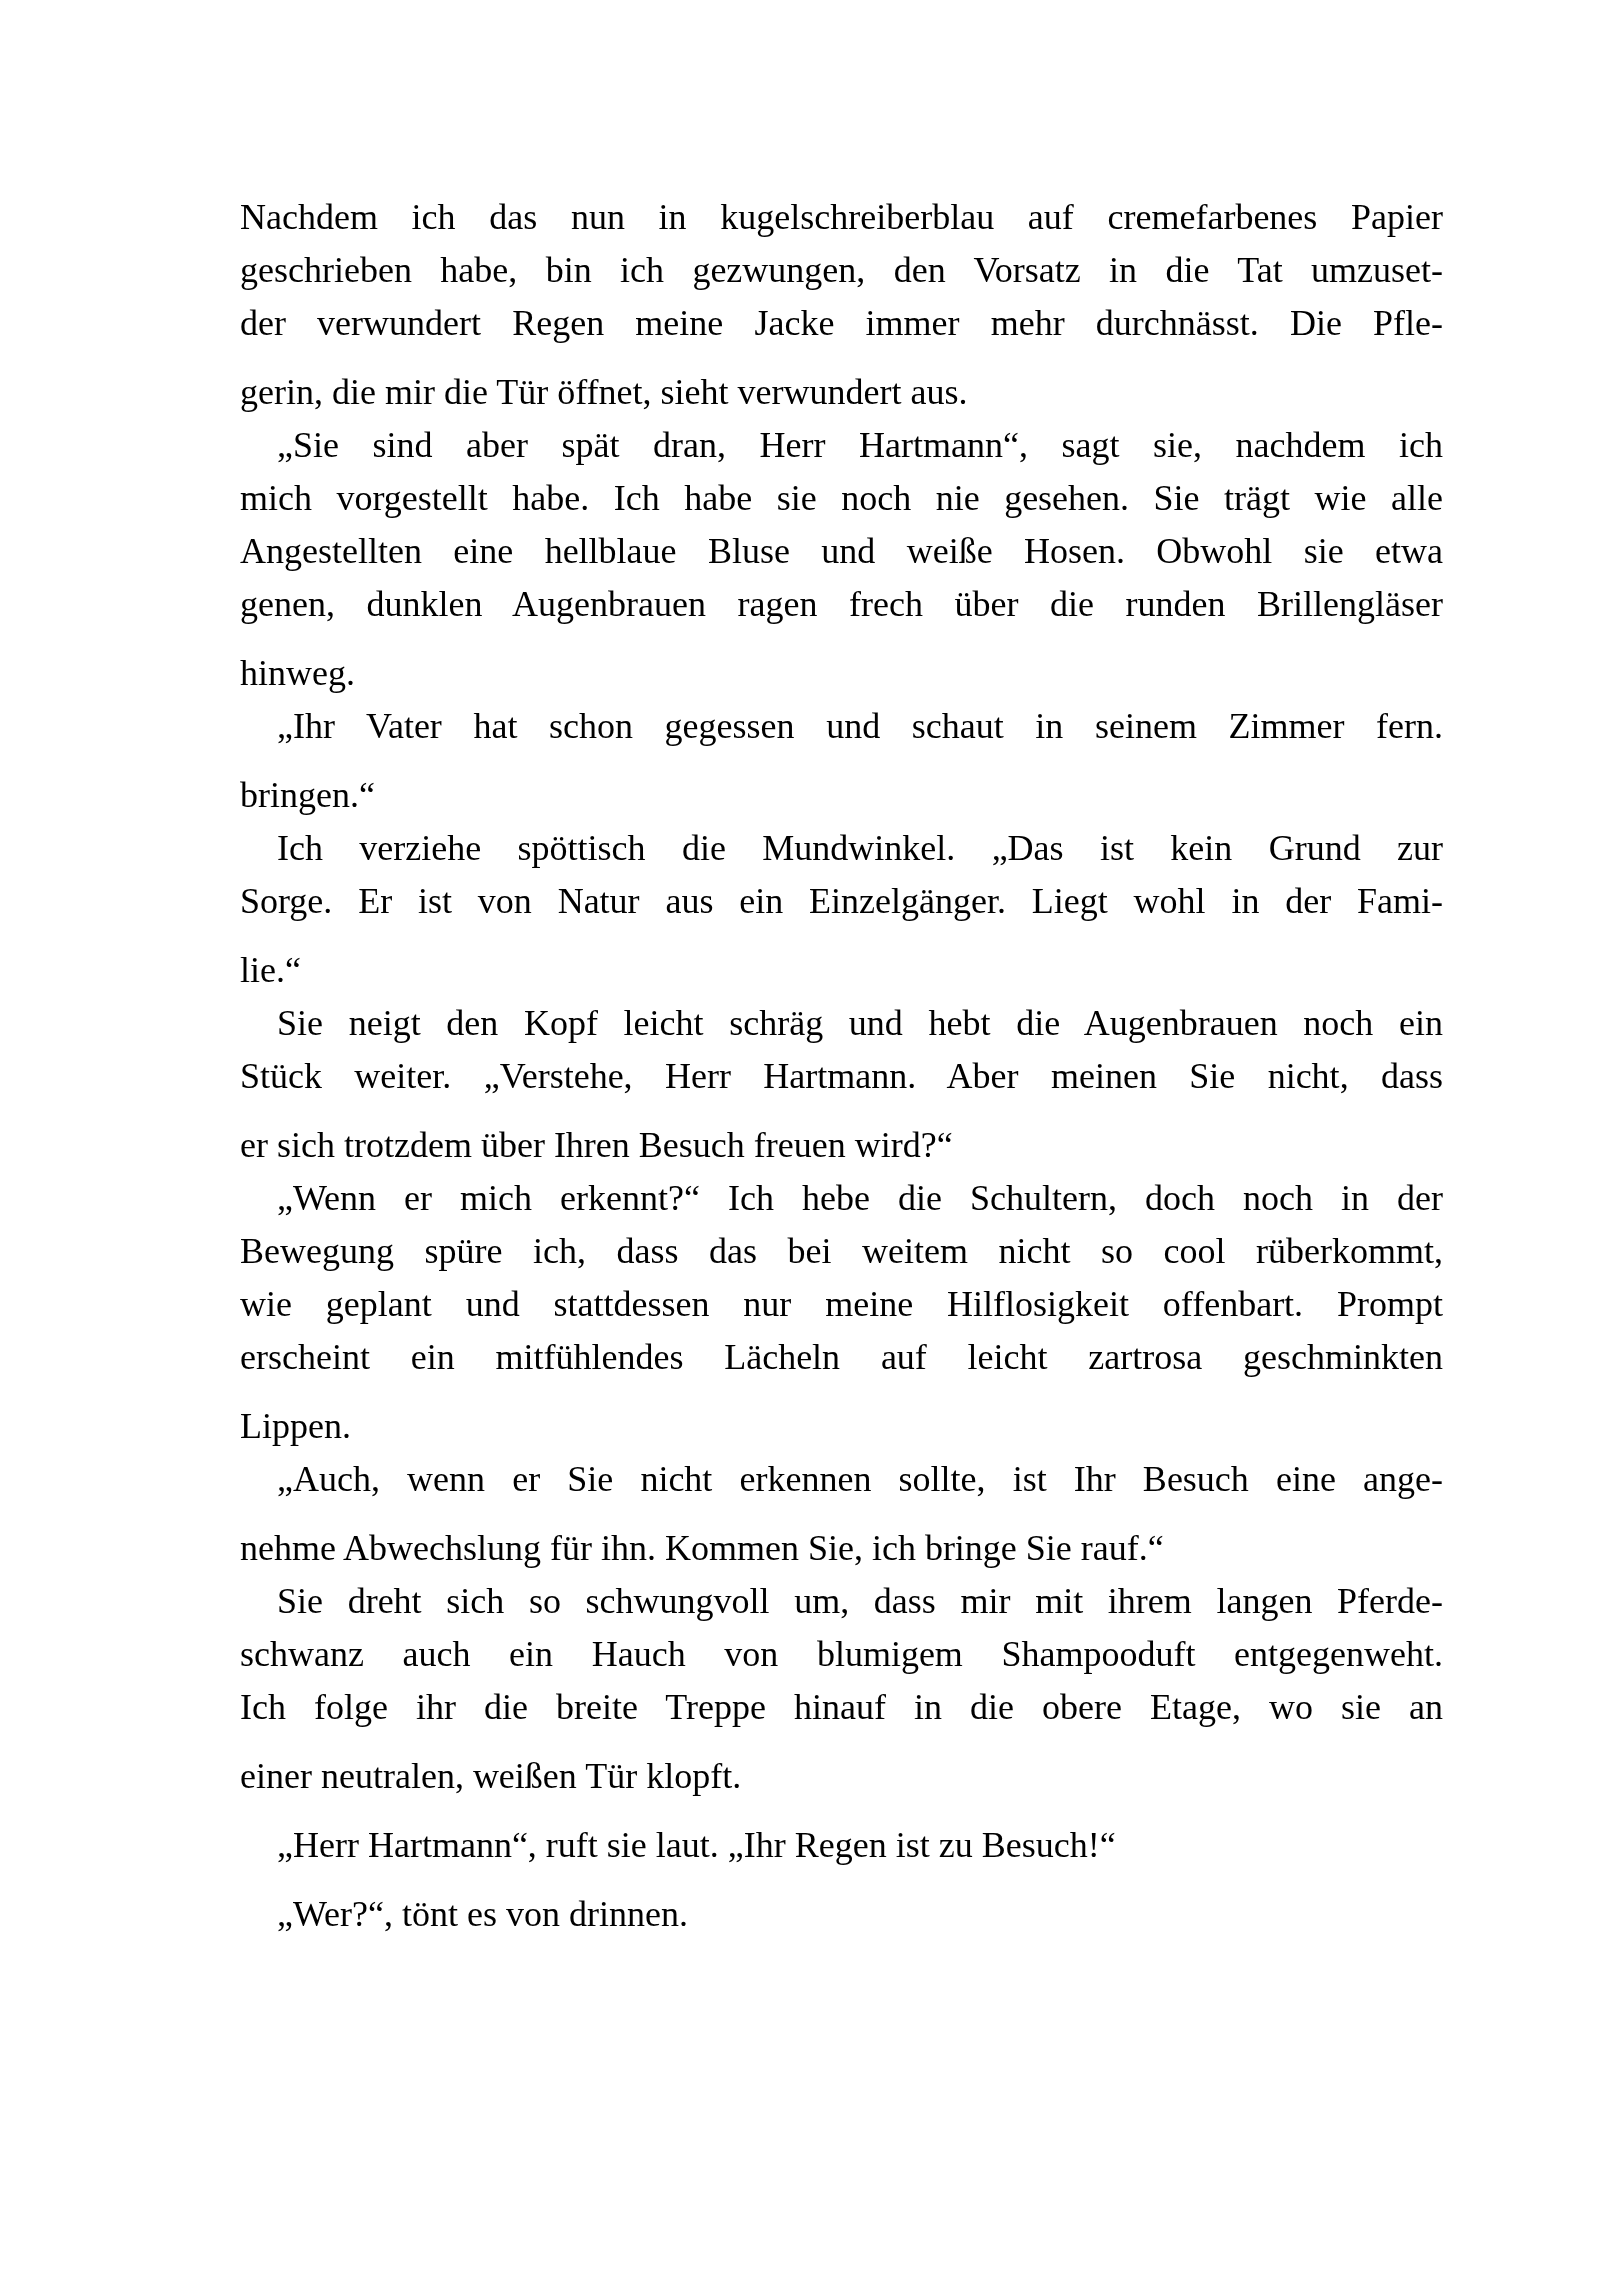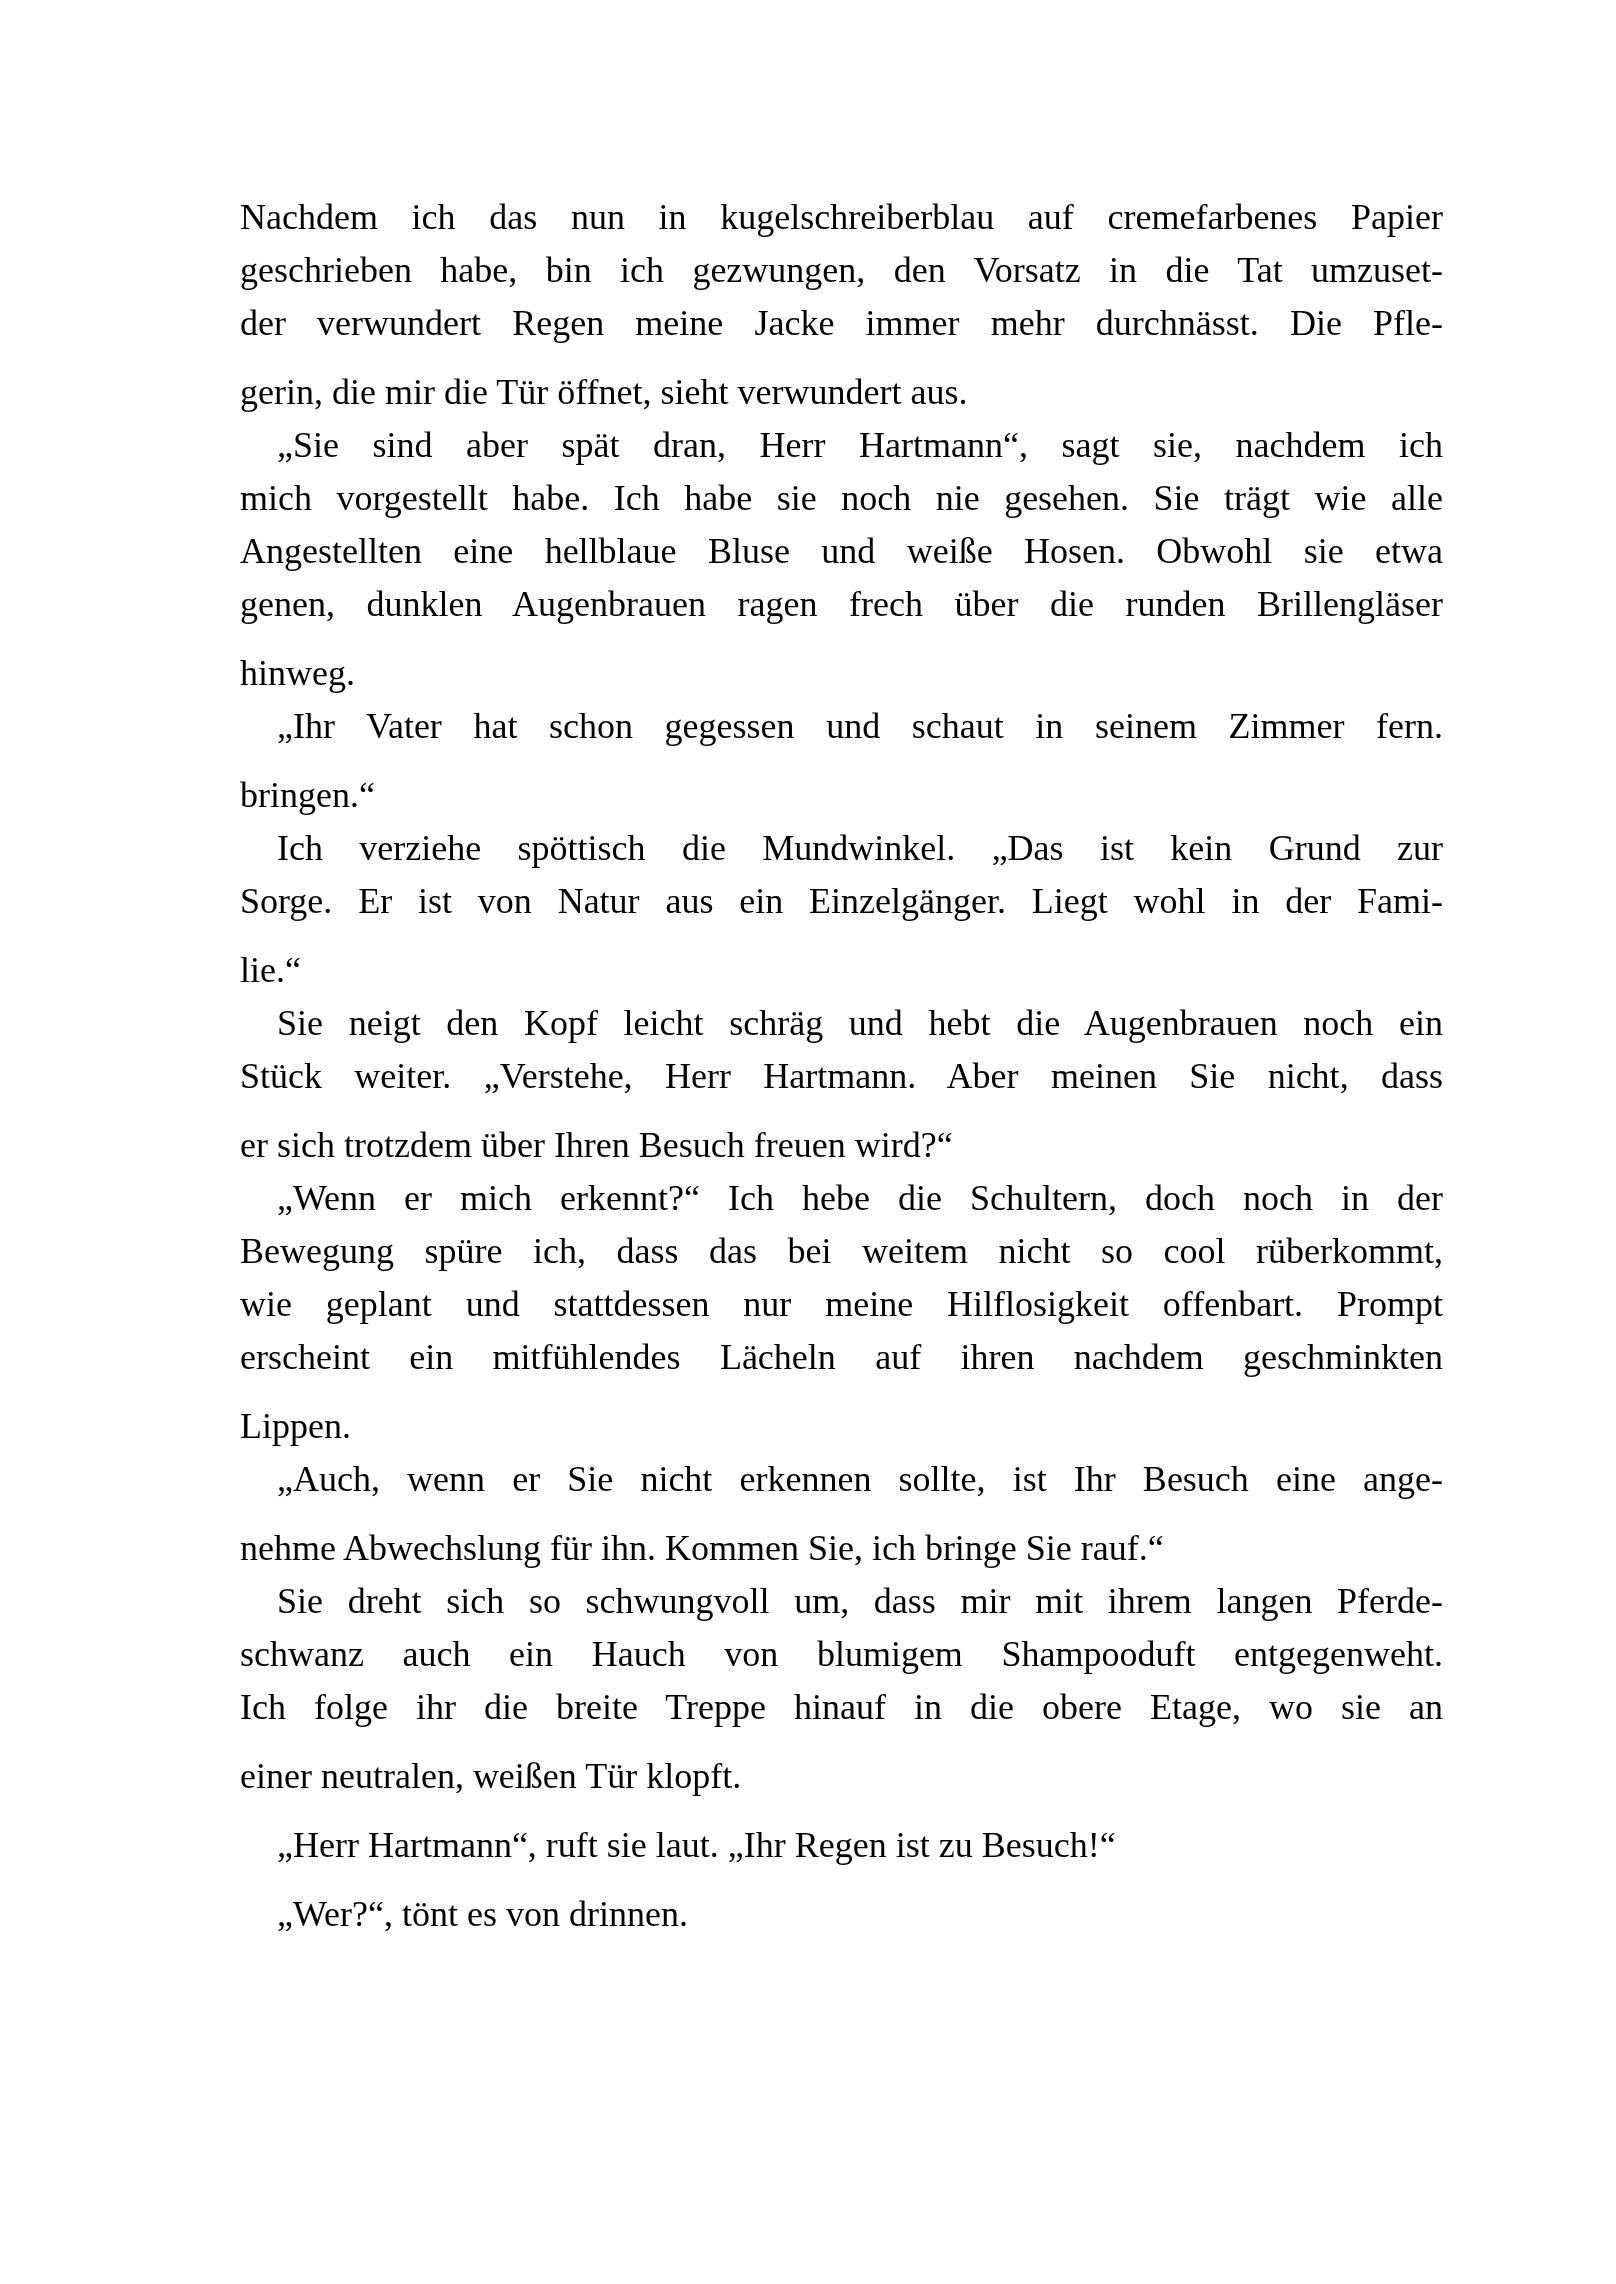--- a/index.html
+++ b/index.html
@@ -79,21 +79,21 @@
       </p>
       <p class="indent">
         <span class="line">Sie neigt den Kopf leicht schräg und hebt die Augenbrauen noch ein</span>
         <span class="line">Stück weiter. „Verstehe, Herr Hartmann. Aber meinen Sie nicht, dass</span>
         <span class="line last">er sich trotzdem über Ihren Besuch freuen wird?“</span>
       </p>
       <p class="indent">
         <span class="line">„Wenn er mich erkennt?“ Ich hebe die Schultern, doch noch in der</span>
         <span class="line">Bewegung spüre ich, dass das bei weitem nicht so cool rüberkommt,</span>
         <span class="line">wie geplant und stattdessen nur meine Hilflosigkeit offenbart. Prompt</span>
-        <span class="line">erscheint ein mitfühlendes Lächeln auf ihren nachdem geschminkten</span>
+        <span class="line">erscheint ein mitfühlendes Lächeln auf leicht zartrosa geschminkten</span>
         <span class="line last">Lippen.</span>
       </p>
       <p class="indent">
         <span class="line">„Auch, wenn er Sie nicht erkennen sollte, ist Ihr Besuch eine ange-</span>
         <span class="line last">nehme Abwechslung für ihn. Kommen Sie, ich bringe Sie rauf.“</span>
       </p>
       <p class="indent">
         <span class="line">Sie dreht sich so schwungvoll um, dass mir mit ihrem langen Pferde-</span>
         <span class="line">schwanz auch ein Hauch von blumigem Shampooduft entgegenweht.</span>
         <span class="line">Ich folge ihr die breite Treppe hinauf in die obere Etage, wo sie an</span>

